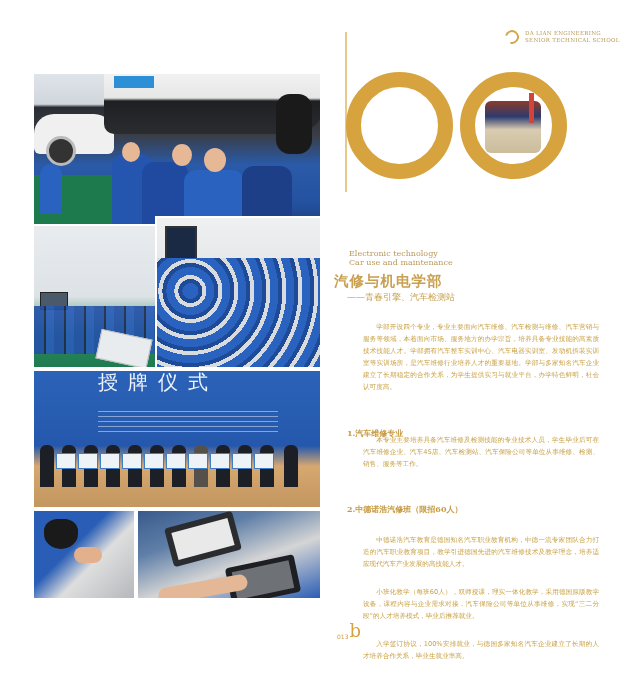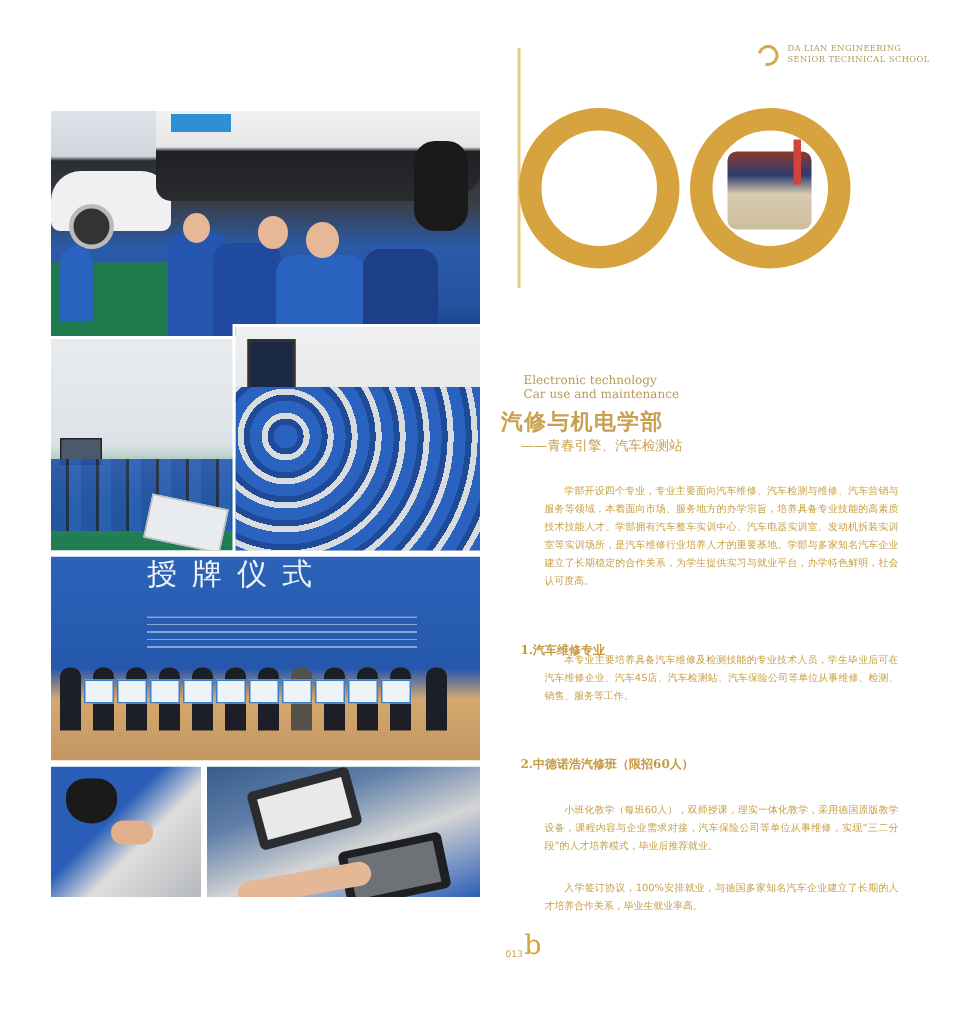--- a/index.html
+++ b/index.html
@@ -177,20 +177,21 @@
     <p>学部开设四个专业，专业主要面向汽车维修、汽车检测与维修、汽车营销与服务等领域，本着面向市场、服务地方的办学宗旨，培养具备专业技能的高素质技术技能人才。学部拥有汽车整车实训中心、汽车电器实训室、发动机拆装实训室等实训场所，是汽车维修行业培养人才的重要基地。学部与多家知名汽车企业建立了长期稳定的合作关系，为学生提供实习与就业平台，办学特色鲜明，社会认可度高。</p>
   </div>
 
   <div class="h-sec h1">1.汽车维修专业</div>
   <div class="body b2">
     <p>本专业主要培养具备汽车维修及检测技能的专业技术人员，学生毕业后可在汽车维修企业、汽车4S店、汽车检测站、汽车保险公司等单位从事维修、检测、销售、服务等工作。</p>
   </div>
 
   <div class="h-sec h2">2.中德诺浩汽修班（限招60人）</div>
   <div class="body b3">
+    <p>中德诺浩汽车教育是德国知名汽车职业教育机构，中德一流专家团队合力打造的汽车职业教育项目，教学引进德国先进的汽车维修技术及教学理念，培养适应现代汽车产业发展的高技能人才。</p>
     <p>小班化教学（每班60人），双师授课，理实一体化教学，采用德国原版教学设备，课程内容与企业需求对接，汽车保险公司等单位从事维修，实现“三二分段”的人才培养模式，毕业后推荐就业。</p>
     <p>入学签订协议，100%安排就业，与德国多家知名汽车企业建立了长期的人才培养合作关系，毕业生就业率高。</p>
   </div>
 
   <div class="pagenum">
     <span class="n">013</span>
     <span class="b">b</span>
   </div>
 </div>
 

